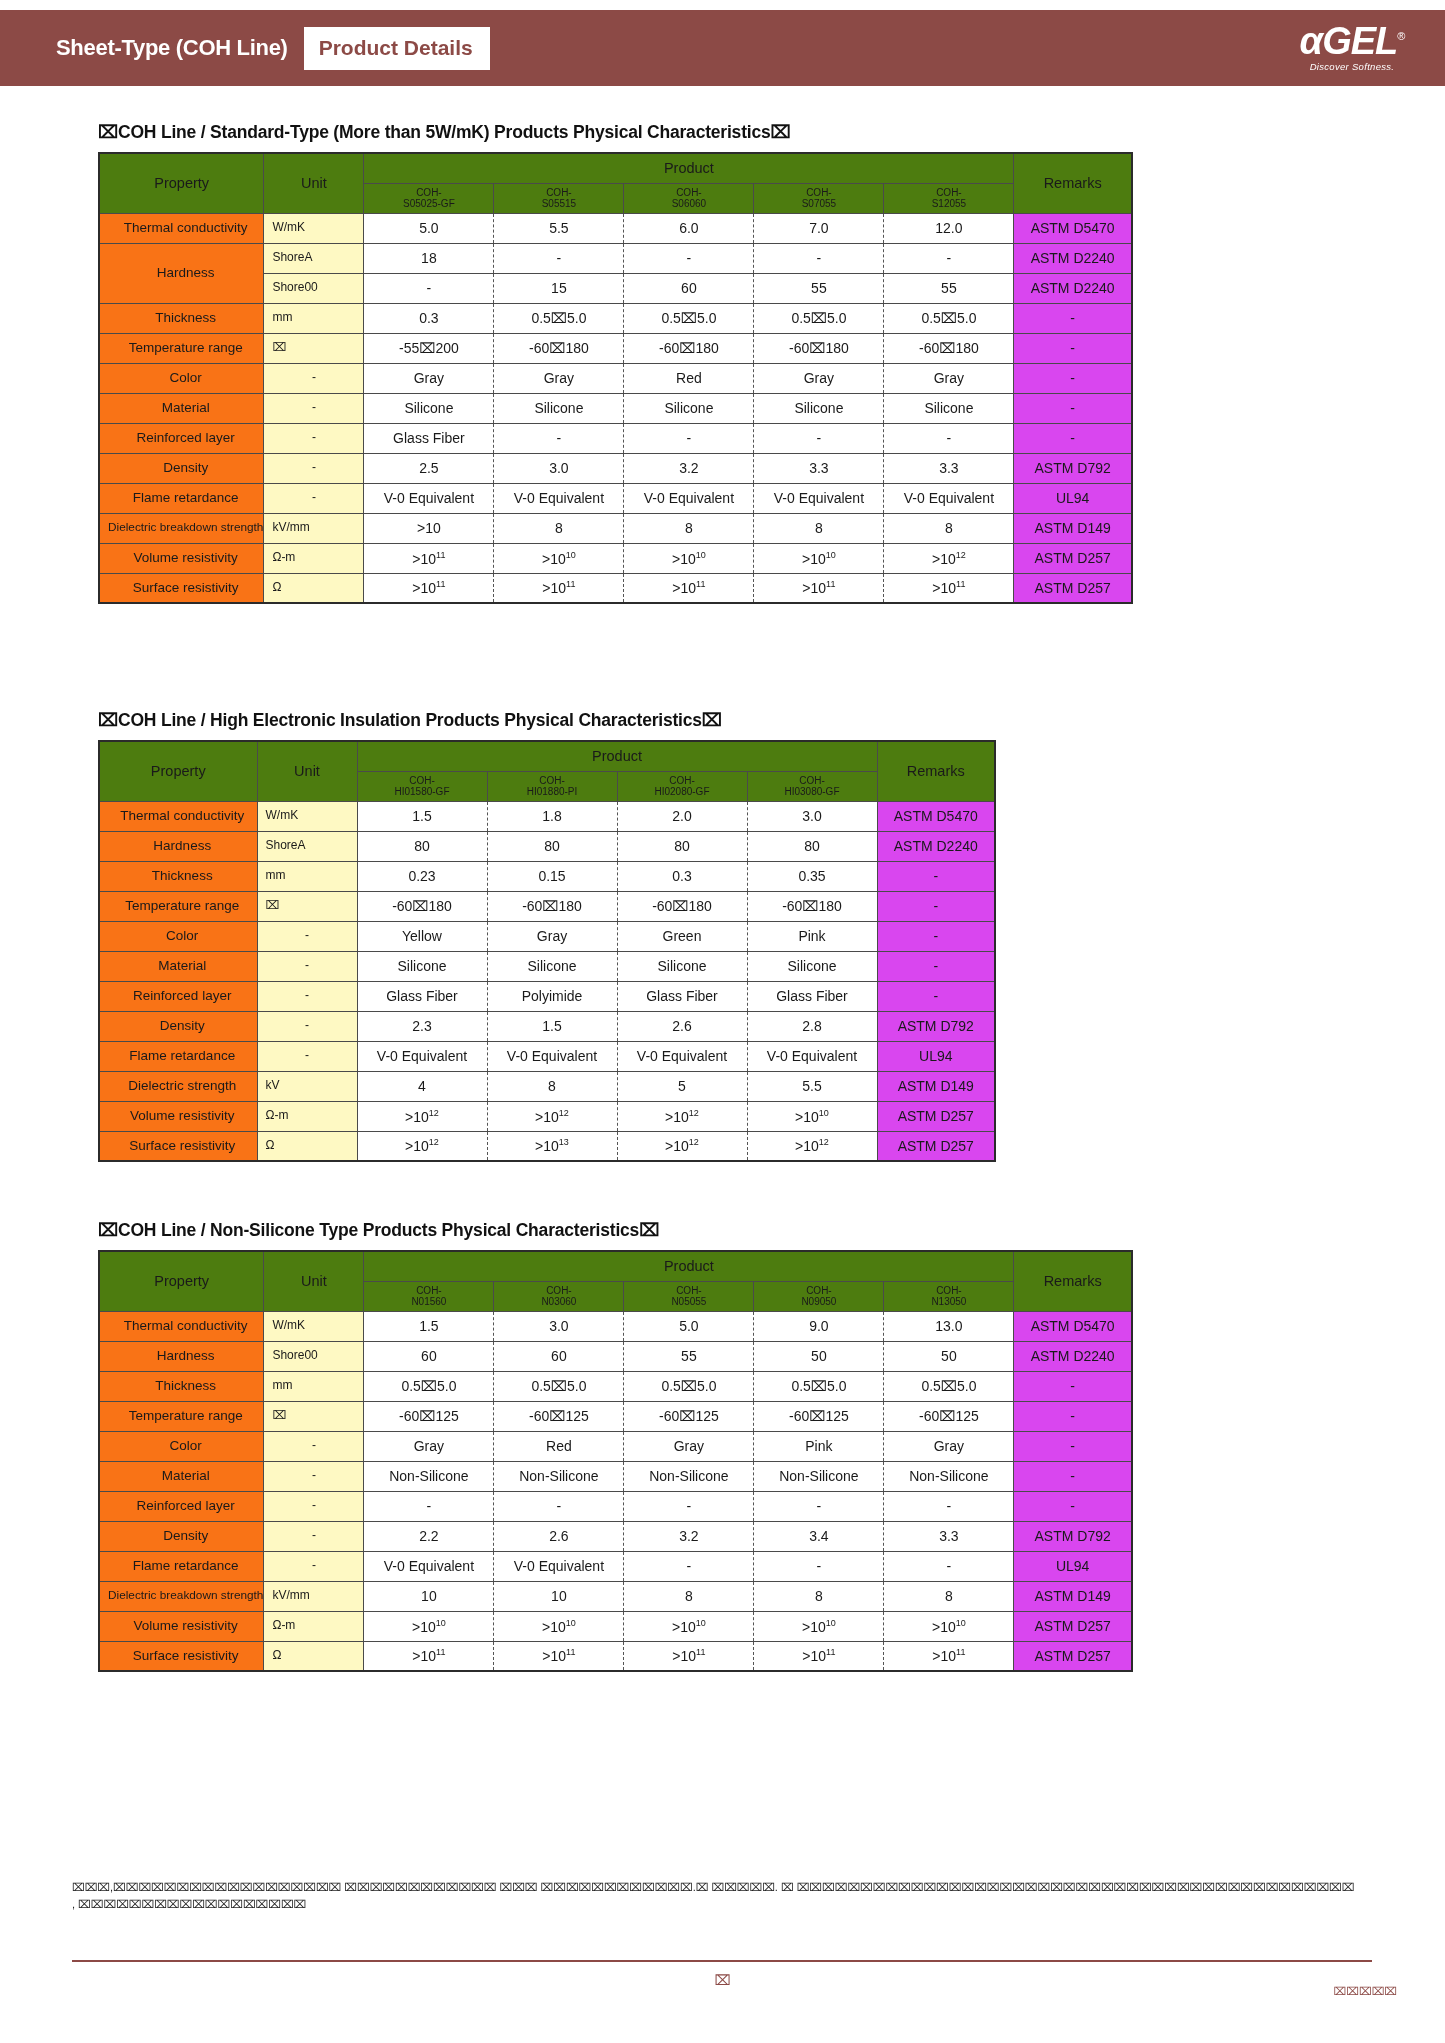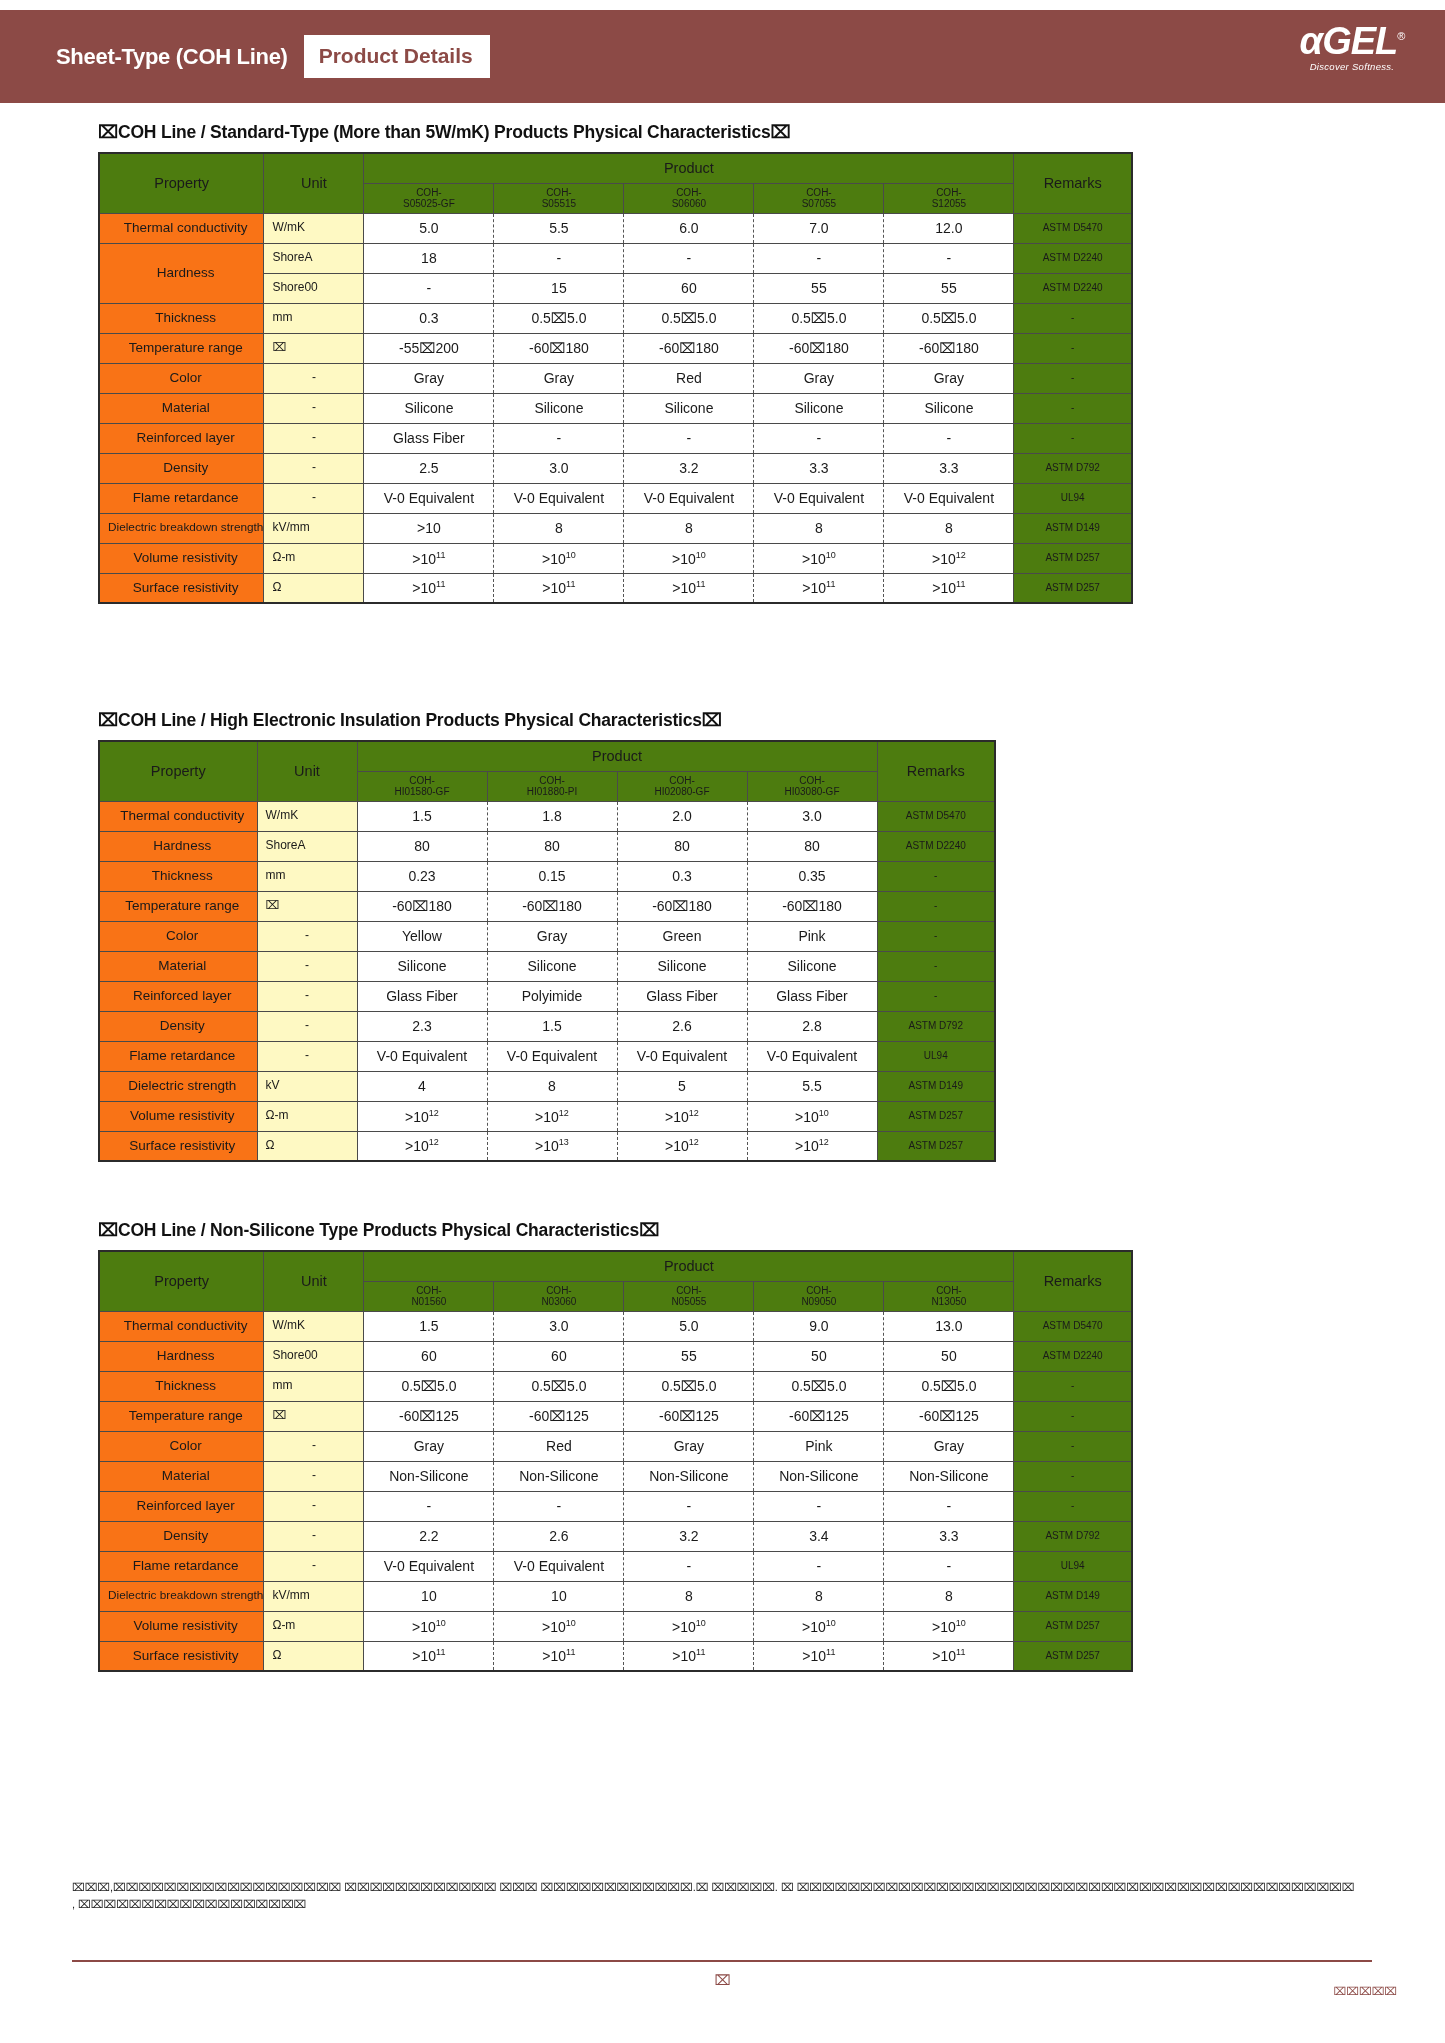--- a/index.html
+++ b/index.html
@@ -11,21 +11,21 @@
     font-family: "Liberation Sans", sans-serif;
     color: #1a1a1a;
     position: relative;
     overflow: hidden;
   }
 
   
   .banner {
     position: absolute;
     top: 10px; left: 0;
-    width: 1445px; height: 93px;
+    width: 1445px; height: 76px;
     background: #8c4a46;
     display: flex;
     align-items: center;
   }
   .banner-title {
     margin-left: 56px;
     color: #ffffff;
     font-size: 22px;
     font-weight: bold;
     letter-spacing: -0.3px;
@@ -117,21 +117,21 @@
   .unit.left {
     text-align: left;
     padding-left: 8px !important;
   }
   .val {
     background: #ffffff;
     font-size: 14px;
   }
   .val.dash-l { border-left: 1px dashed #555; }
   .val.dash-r { border-right: 1px dashed #555; }
-  .remark { background: #4d7c0f; font-size: 10px; }
+  .remark { background: #d946ef; font-size: 14px; }
   sup { font-size: 9px; vertical-align: super; }
 
   
   col.c-prop { width: 158px; }
   col.c-unit { width: 100px; }
   col.c-val  { width: 130px; }
   col.c-rem  { width: 118px; }
 
   
   .footnote {

